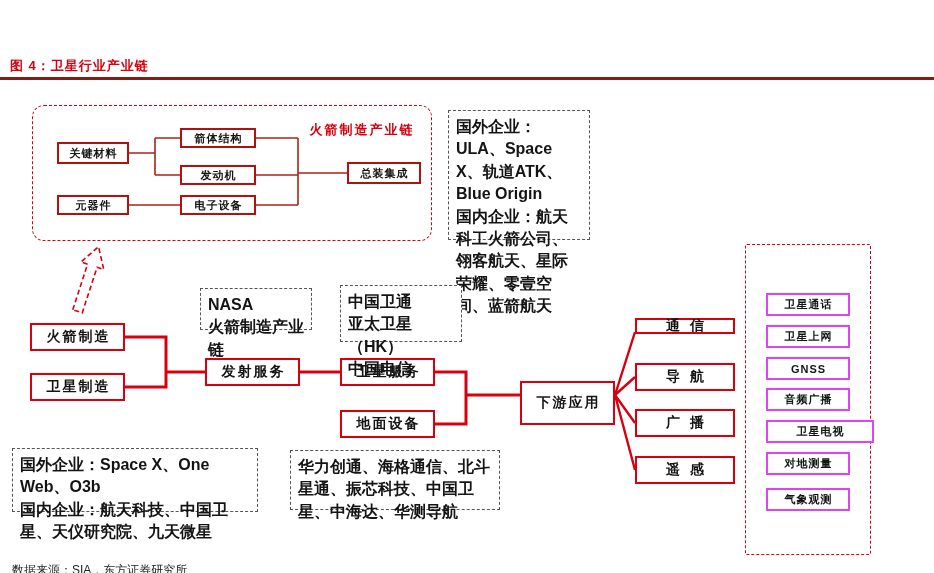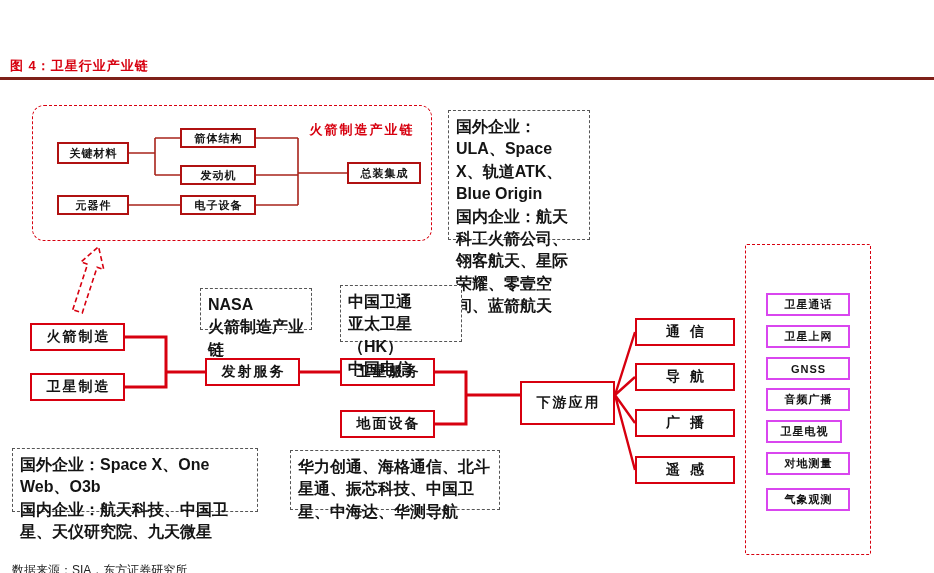--- a/index.html
+++ b/index.html
@@ -78,21 +78,21 @@
     <div>国内企业：航天科工火箭公司、翎客航天、星际荣耀、零壹空间、蓝箭航天</div>
   </div>
 
   <div class="nbox main" style="left:30px;top:325px;width:95px;height:28px">卫星制造</div>
   <div class="nbox main" style="left:30px;top:275px;width:95px;height:28px">火箭制造</div>
   <div class="nbox main" style="left:340px;top:310px;width:95px;height:28px">卫星服务</div>
   <div class="nbox main" style="left:205px;top:310px;width:95px;height:28px">发射服务</div>
   <div class="nbox main" style="left:340px;top:362px;width:95px;height:28px">地面设备</div>
   <div class="nbox main" style="left:520px;top:333px;width:95px;height:44px">下游应用</div>
 
-  <div class="nbox app" style="left:635px;top:270px;width:100px;height:28px">通信</div>
+  <div class="nbox app" style="left:635px;top:270px;width:100px;height:16px">通信</div>
   <div class="nbox app" style="left:635px;top:315px;width:100px;height:28px">导航</div>
   <div class="nbox app" style="left:635px;top:361px;width:100px;height:28px">广播</div>
   <div class="nbox app" style="left:635px;top:408px;width:100px;height:28px">遥感</div>
 
   <div class="dash ann" style="left:200px;top:240px;width:112px;height:42px">
     <div>NASA</div>
     <div>火箭制造产业链</div>
   </div>
 
   <div class="dash ann" style="left:340px;top:237px;width:122px;height:57px">
@@ -108,19 +108,19 @@
 
   <div class="dash ann" style="left:290px;top:402px;width:210px;height:60px">
     <div>华力创通、海格通信、北斗星通、振芯科技、中国卫星、中海达、华测导航</div>
   </div>
 
   <div class="dash-red sq" style="left:745px;top:196px;width:126px;height:311px"></div>
   <div class="nbox detail" style="left:766px;top:245px;width:84px;height:23px">卫星通话</div>
   <div class="nbox detail" style="left:766px;top:277px;width:84px;height:23px">卫星上网</div>
   <div class="nbox detail" style="left:766px;top:309px;width:84px;height:23px">GNSS</div>
   <div class="nbox detail" style="left:766px;top:340px;width:84px;height:23px">音频广播</div>
-  <div class="nbox detail" style="left:766px;top:372px;width:76px;height:23px">卫星电视</div>
+  <div class="nbox detail" style="left:766px;top:372px;width:108px;height:23px">卫星电视</div>
   <div class="nbox detail" style="left:766px;top:404px;width:84px;height:23px">对地测量</div>
   <div class="nbox detail" style="left:766px;top:440px;width:84px;height:23px">气象观测</div>
 
   <div class="source">数据来源：SIA，东方证券研究所</div>
 
 </div>
 
 </body></html>

